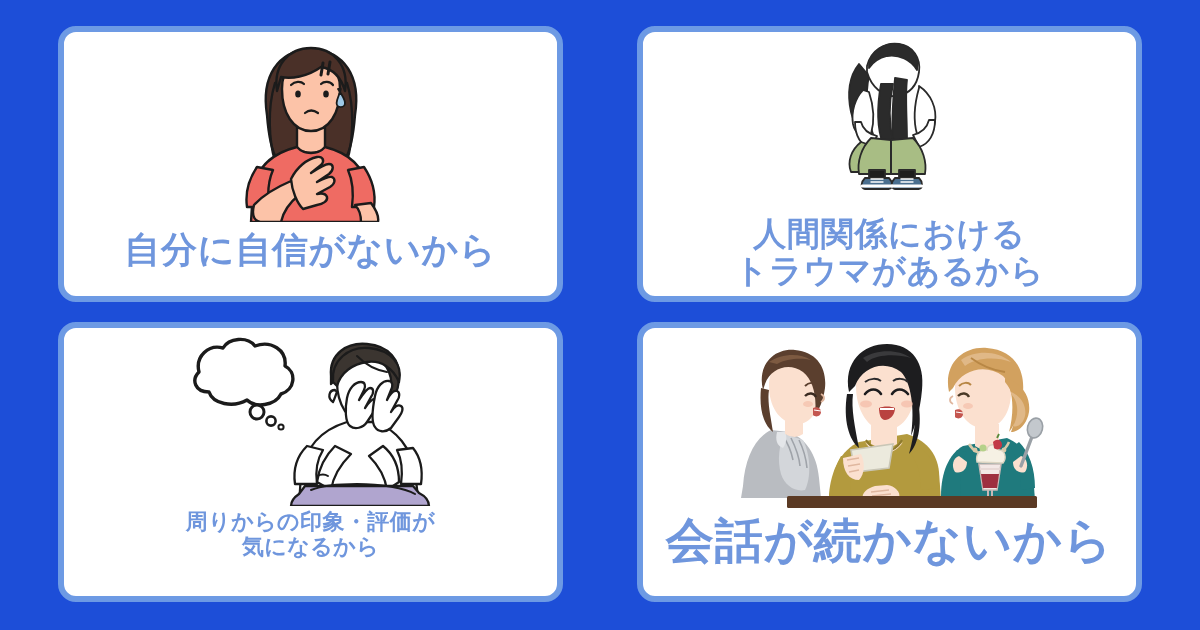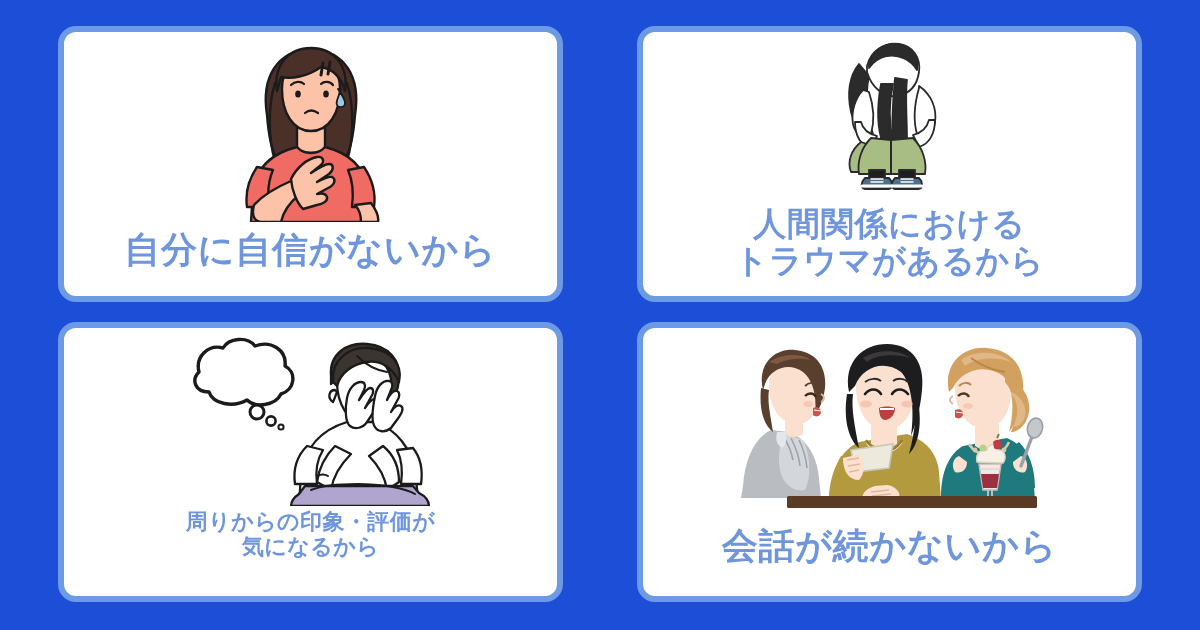--- a/index.html
+++ b/index.html
@@ -57,27 +57,27 @@
     line-height:1.12;
     padding:0 10px;
     white-space:pre-line;
   }
 
   
   .card.c1 .card-art { height:190px; padding-top:6px; }
   .card.c1 .card-caption { font-size:36px; margin-top:8px; }
 
   .card.c2 .card-art { height:158px; padding-top:4px; }
-  .card.c2 .card-caption { font-size:33px; margin-top:16px; }
+  .card.c2 .card-caption { font-size:33px; margin-top:26px; }
 
   .card.c3 .card-art { height:178px; padding-top:6px; }
   .card.c3 .card-caption { font-size:22px; margin-top:4px; }
 
   .card.c4 .card-art { height:182px; padding-top:10px; }
-  .card.c4 .card-caption { font-size:36px; margin-top:16px; }
+  .card.c4 .card-caption { font-size:48px; margin-top:4px; }
 
   svg { display:block; }
 </style>
 </head>
 <body>
 
 <div class="board">
 
   <div class="card c1">
     <div class="card-art">

